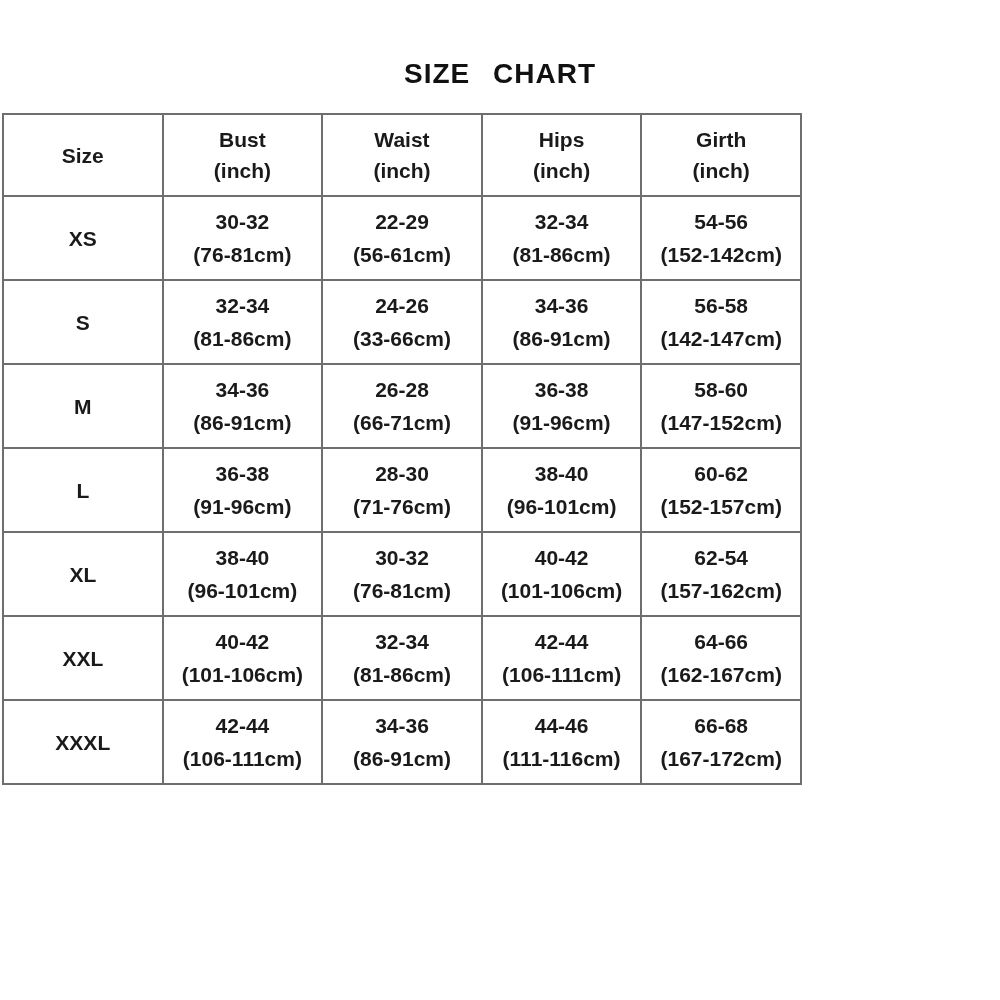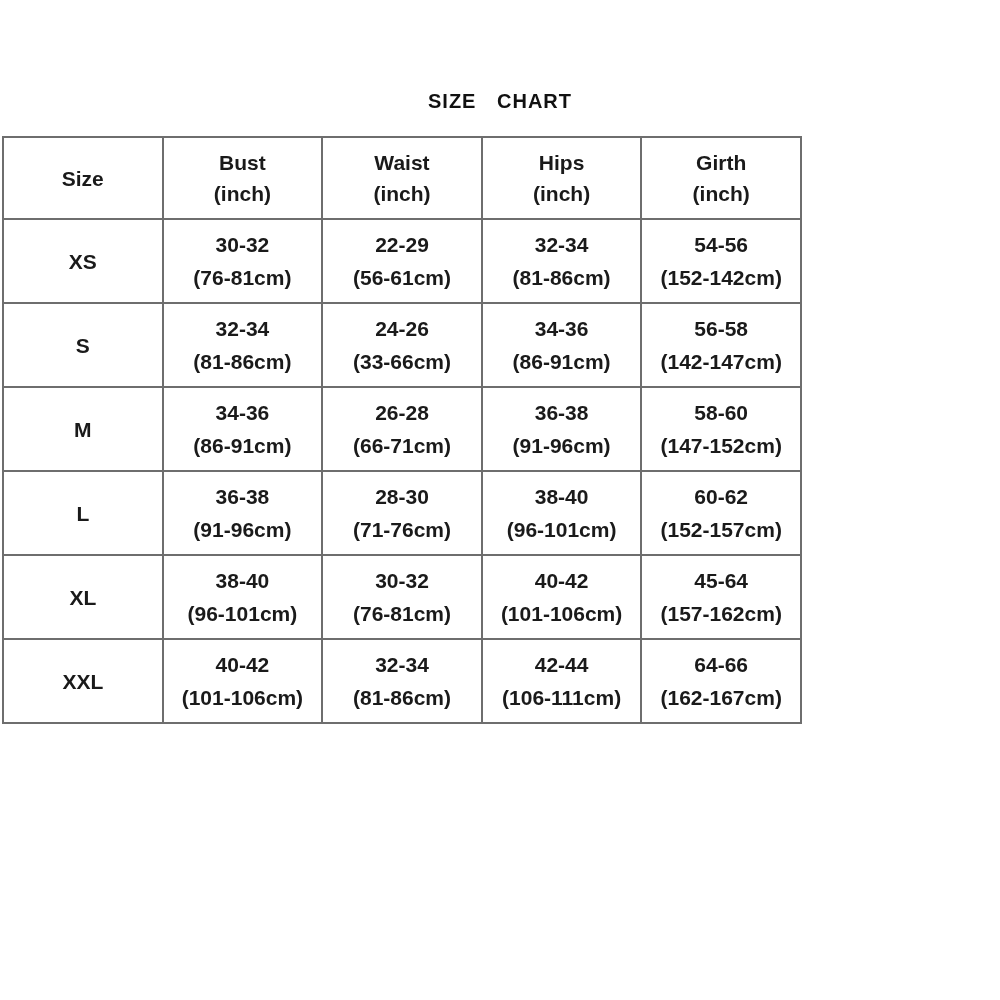--- a/index.html
+++ b/index.html
@@ -11,23 +11,23 @@
     font-family: "Liberation Sans", sans-serif;
     color: #1a1a1a;
   }
   .page {
     width: 1000px;
     height: 1000px;
     background: #ffffff;
     box-sizing: border-box;
   }
   .chart-title {
-    padding-top: 90px;
+    padding-top: 58px;
     text-align: center;
-    font-size: 20px;
+    font-size: 28px;
     font-weight: bold;
     letter-spacing: 1px;
     word-spacing: 14px;
     color: #111111;
   }
   table.size-chart {
     border-collapse: collapse;
     table-layout: fixed;
     width: 800px;
     margin: 23px 2px 0 2px;
@@ -197,21 +197,21 @@
     </td>
     <td>
       <span class="cell-line">30-32</span>
             <span class="cell-line">(76-81cm)</span>
     </td>
     <td>
       <span class="cell-line">40-42</span>
             <span class="cell-line">(101-106cm)</span>
     </td>
     <td>
-      <span class="cell-line">45-64</span>
+      <span class="cell-line">62-54</span>
             <span class="cell-line">(157-162cm)</span>
     </td>
   </tr>
 
   <tr>
     <td>
       <span class="cell-line">XXL</span>
     </td>
     <td>
       <span class="cell-line">40-42</span>
@@ -224,16 +224,37 @@
     <td>
       <span class="cell-line">42-44</span>
             <span class="cell-line">(106-111cm)</span>
     </td>
     <td>
       <span class="cell-line">64-66</span>
             <span class="cell-line">(162-167cm)</span>
     </td>
   </tr>
 
+  <tr>
+    <td>
+      <span class="cell-line">XXXL</span>
+    </td>
+    <td>
+      <span class="cell-line">42-44</span>
+            <span class="cell-line">(106-111cm)</span>
+    </td>
+    <td>
+      <span class="cell-line">34-36</span>
+            <span class="cell-line">(86-91cm)</span>
+    </td>
+    <td>
+      <span class="cell-line">44-46</span>
+            <span class="cell-line">(111-116cm)</span>
+    </td>
+    <td>
+      <span class="cell-line">66-68</span>
+            <span class="cell-line">(167-172cm)</span>
+    </td>
+  </tr>
 </tbody>
   </table>
 
 </div>
 
 </body></html>

